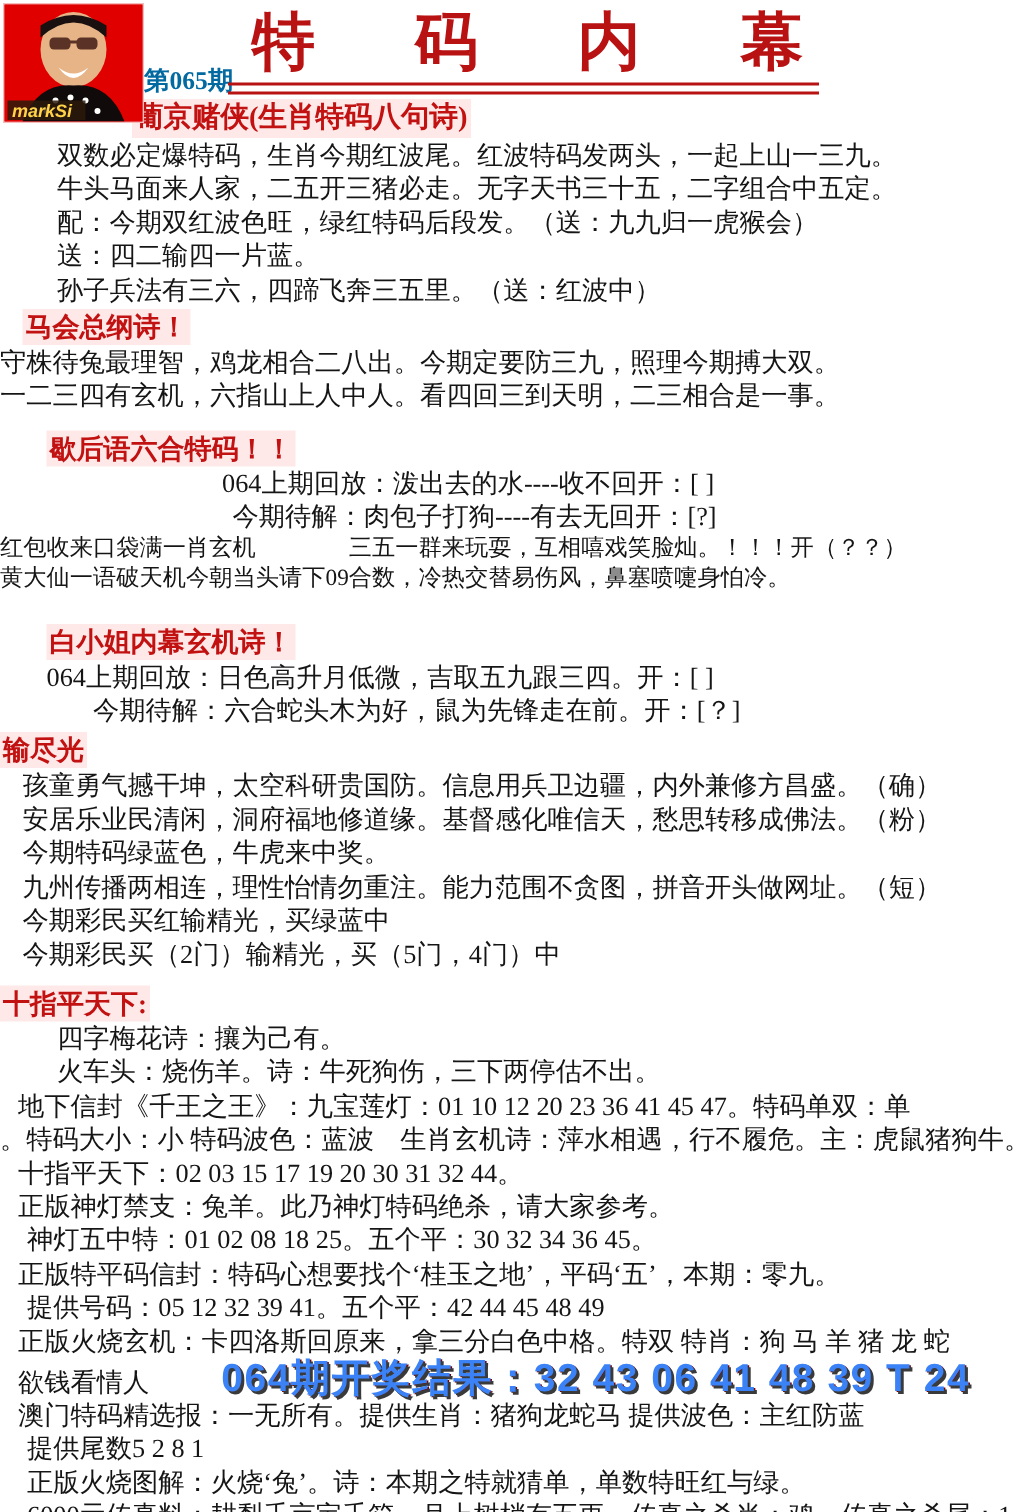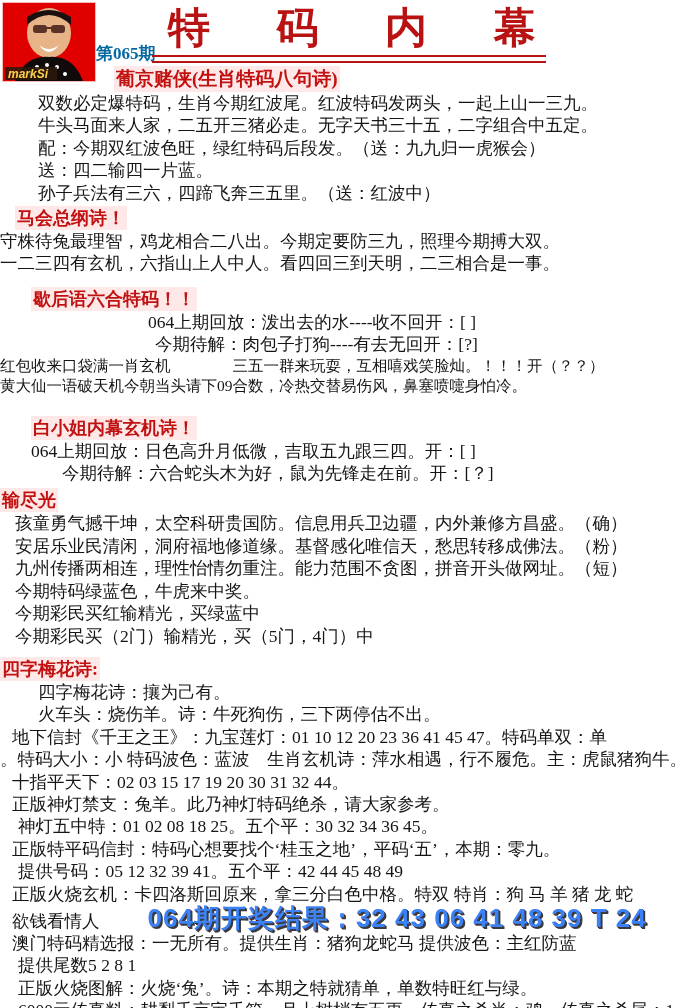--- a/index.html
+++ b/index.html
@@ -34,21 +34,21 @@
   
   .line{
     font-size:17.5px;line-height:22.4px;white-space:nowrap;color:#151515;
   }
   .small{font-size:15.5px;line-height:20px;}
   .red-h{
     color:#c11111;font-weight:bold;font-size:18px;line-height:24px;
     white-space:nowrap;
   }
   .red-h .hl{background:rgba(255,205,205,.45);display:inline-block;padding:0 2px;}
-  .pujing{font-size:19px;line-height:26px;padding-left:114px;}
+  .pujing{font-size:19px;line-height:26px;padding-left:88px;}
   .ind38{padding-left:38px;}
   .ind22{}
   .ind15{padding-left:15px;}
   .ind12{padding-left:12px;}
   .ind18{padding-left:18px;}
   .ind55{padding-left:31px;}
   .ind62{padding-left:62px;}
   .ind112{padding-left:112px;}
   .ind148{padding-left:148px;}
   .ind155{padding-left:155px;}
@@ -117,26 +117,26 @@
   <div class="line small"><span>红包收来口袋满一肖玄机</span><span class="spacer60"></span><span>三五一群来玩耍，互相嘻戏笑脸灿。！！！开（？？）</span></div>
   <div class="line small">黄大仙一语破天机今朝当头请下09合数，冷热交替易伤风，鼻塞喷嚏身怕冷。</div>
 
   <div class="red-h ind55 gap8"><span class="hl">白小姐内幕玄机诗！</span></div>
   <div class="line ind55">064上期回放：日色高升月低微，吉取五九跟三四。开：[ ]</div>
   <div class="line ind62">今期待解：六合蛇头木为好，鼠为先锋走在前。开：[？]</div>
 
   <div class="red-h gap4"><span class="hl">输尽光</span></div>
   <div class="line ind15">孩童勇气撼干坤，太空科研贵国防。信息用兵卫边疆，内外兼修方昌盛。（确）</div>
   <div class="line ind15">安居乐业民清闲，洞府福地修道缘。基督感化唯信天，愁思转移成佛法。（粉）</div>
+  <div class="line ind15">今期特码绿蓝色，牛虎来中奖。</div>
   <div class="line ind15">九州传播两相连，理性怡情勿重注。能力范围不贪图，拼音开头做网址。（短）</div>
-  <div class="line ind15">今期特码绿蓝色，牛虎来中奖。</div>
   <div class="line ind15">今期彩民买红输精光，买绿蓝中</div>
   <div class="line ind15">今期彩民买（2门）输精光，买（5门，4门）中</div>
 
-  <div class="red-h gap10"><span class="hl">四字梅花诗:</span></div>
+  <div class="red-h gap10"><span class="hl">十指平天下:</span></div>
   <div class="line ind38">四字梅花诗：攘为己有。</div>
   <div class="line ind38">火车头：烧伤羊。诗：牛死狗伤，三下两停估不出。</div>
   <div class="line ind12">地下信封《千王之王》：九宝莲灯：01 10 12 20 23 36 41 45 47。特码单双：单</div>
   <div class="line">。特码大小：小 特码波色：蓝波　生肖玄机诗：萍水相遇，行不履危。主：虎鼠猪狗牛。</div>
   <div class="line ind12">十指平天下：02 03 15 17 19 20 30 31 32 44。</div>
   <div class="line ind12">正版神灯禁支：兔羊。此乃神灯特码绝杀，请大家参考。</div>
   <div class="line ind18">神灯五中特：01 02 08 18 25。五个平：30 32 34 36 45。</div>
   <div class="line ind12">正版特平码信封：特码心想要找个‘桂玉之地’，平码‘五’，本期：零九。</div>
   <div class="line ind18">提供号码：05 12 32 39 41。五个平：42 44 45 48 49</div>
   <div class="line ind12">正版火烧玄机：卡四洛斯回原来，拿三分白色中格。特双 特肖：狗 马 羊 猪 龙 蛇</div>

